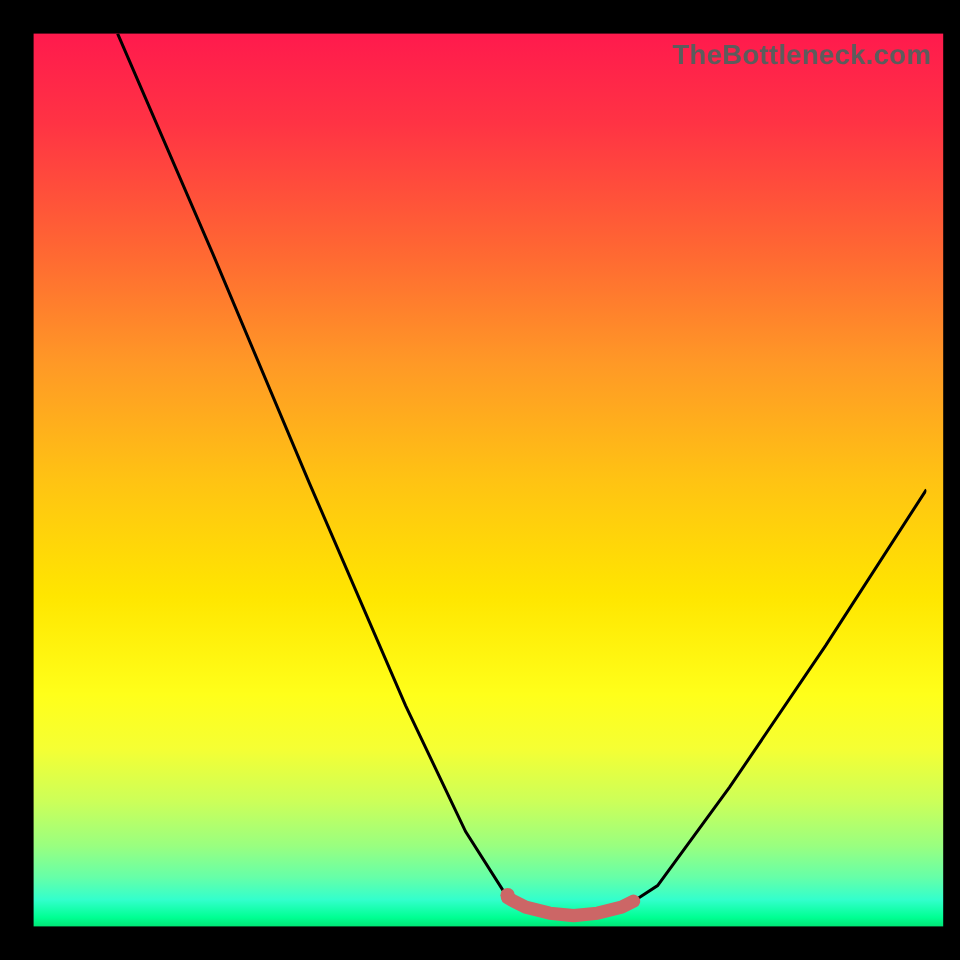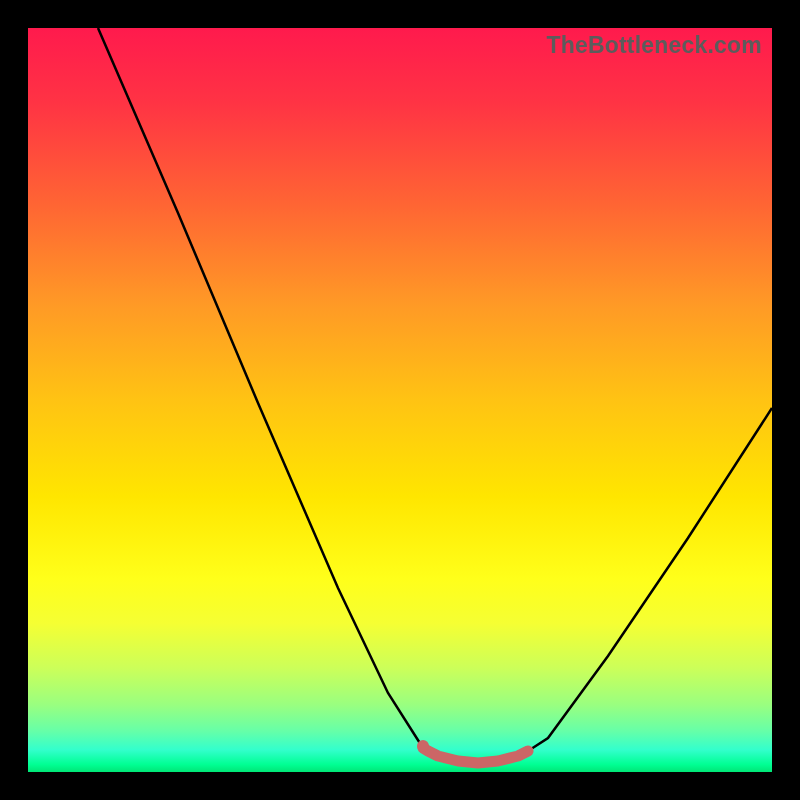--- a/index.html
+++ b/index.html
@@ -33,20 +33,21 @@
       #ffe600 63%,
       #ffff1a 74%,
       #f5ff33 80%,
       #ccff59 86%,
       #99ff80 91%,
       #66ffa8 94.5%,
       #33ffcc 97%,
       #00ff93 99%,
       #00e676 100%
     );
+    padding-left: 14px;
   }
   .watermark {
     position: absolute;
     top: 4px;
     right: 10px;
     font-size: 23px;
     font-weight: 600;
     color: #5c5c5c;
     letter-spacing: 0.2px;
     user-select: none;

